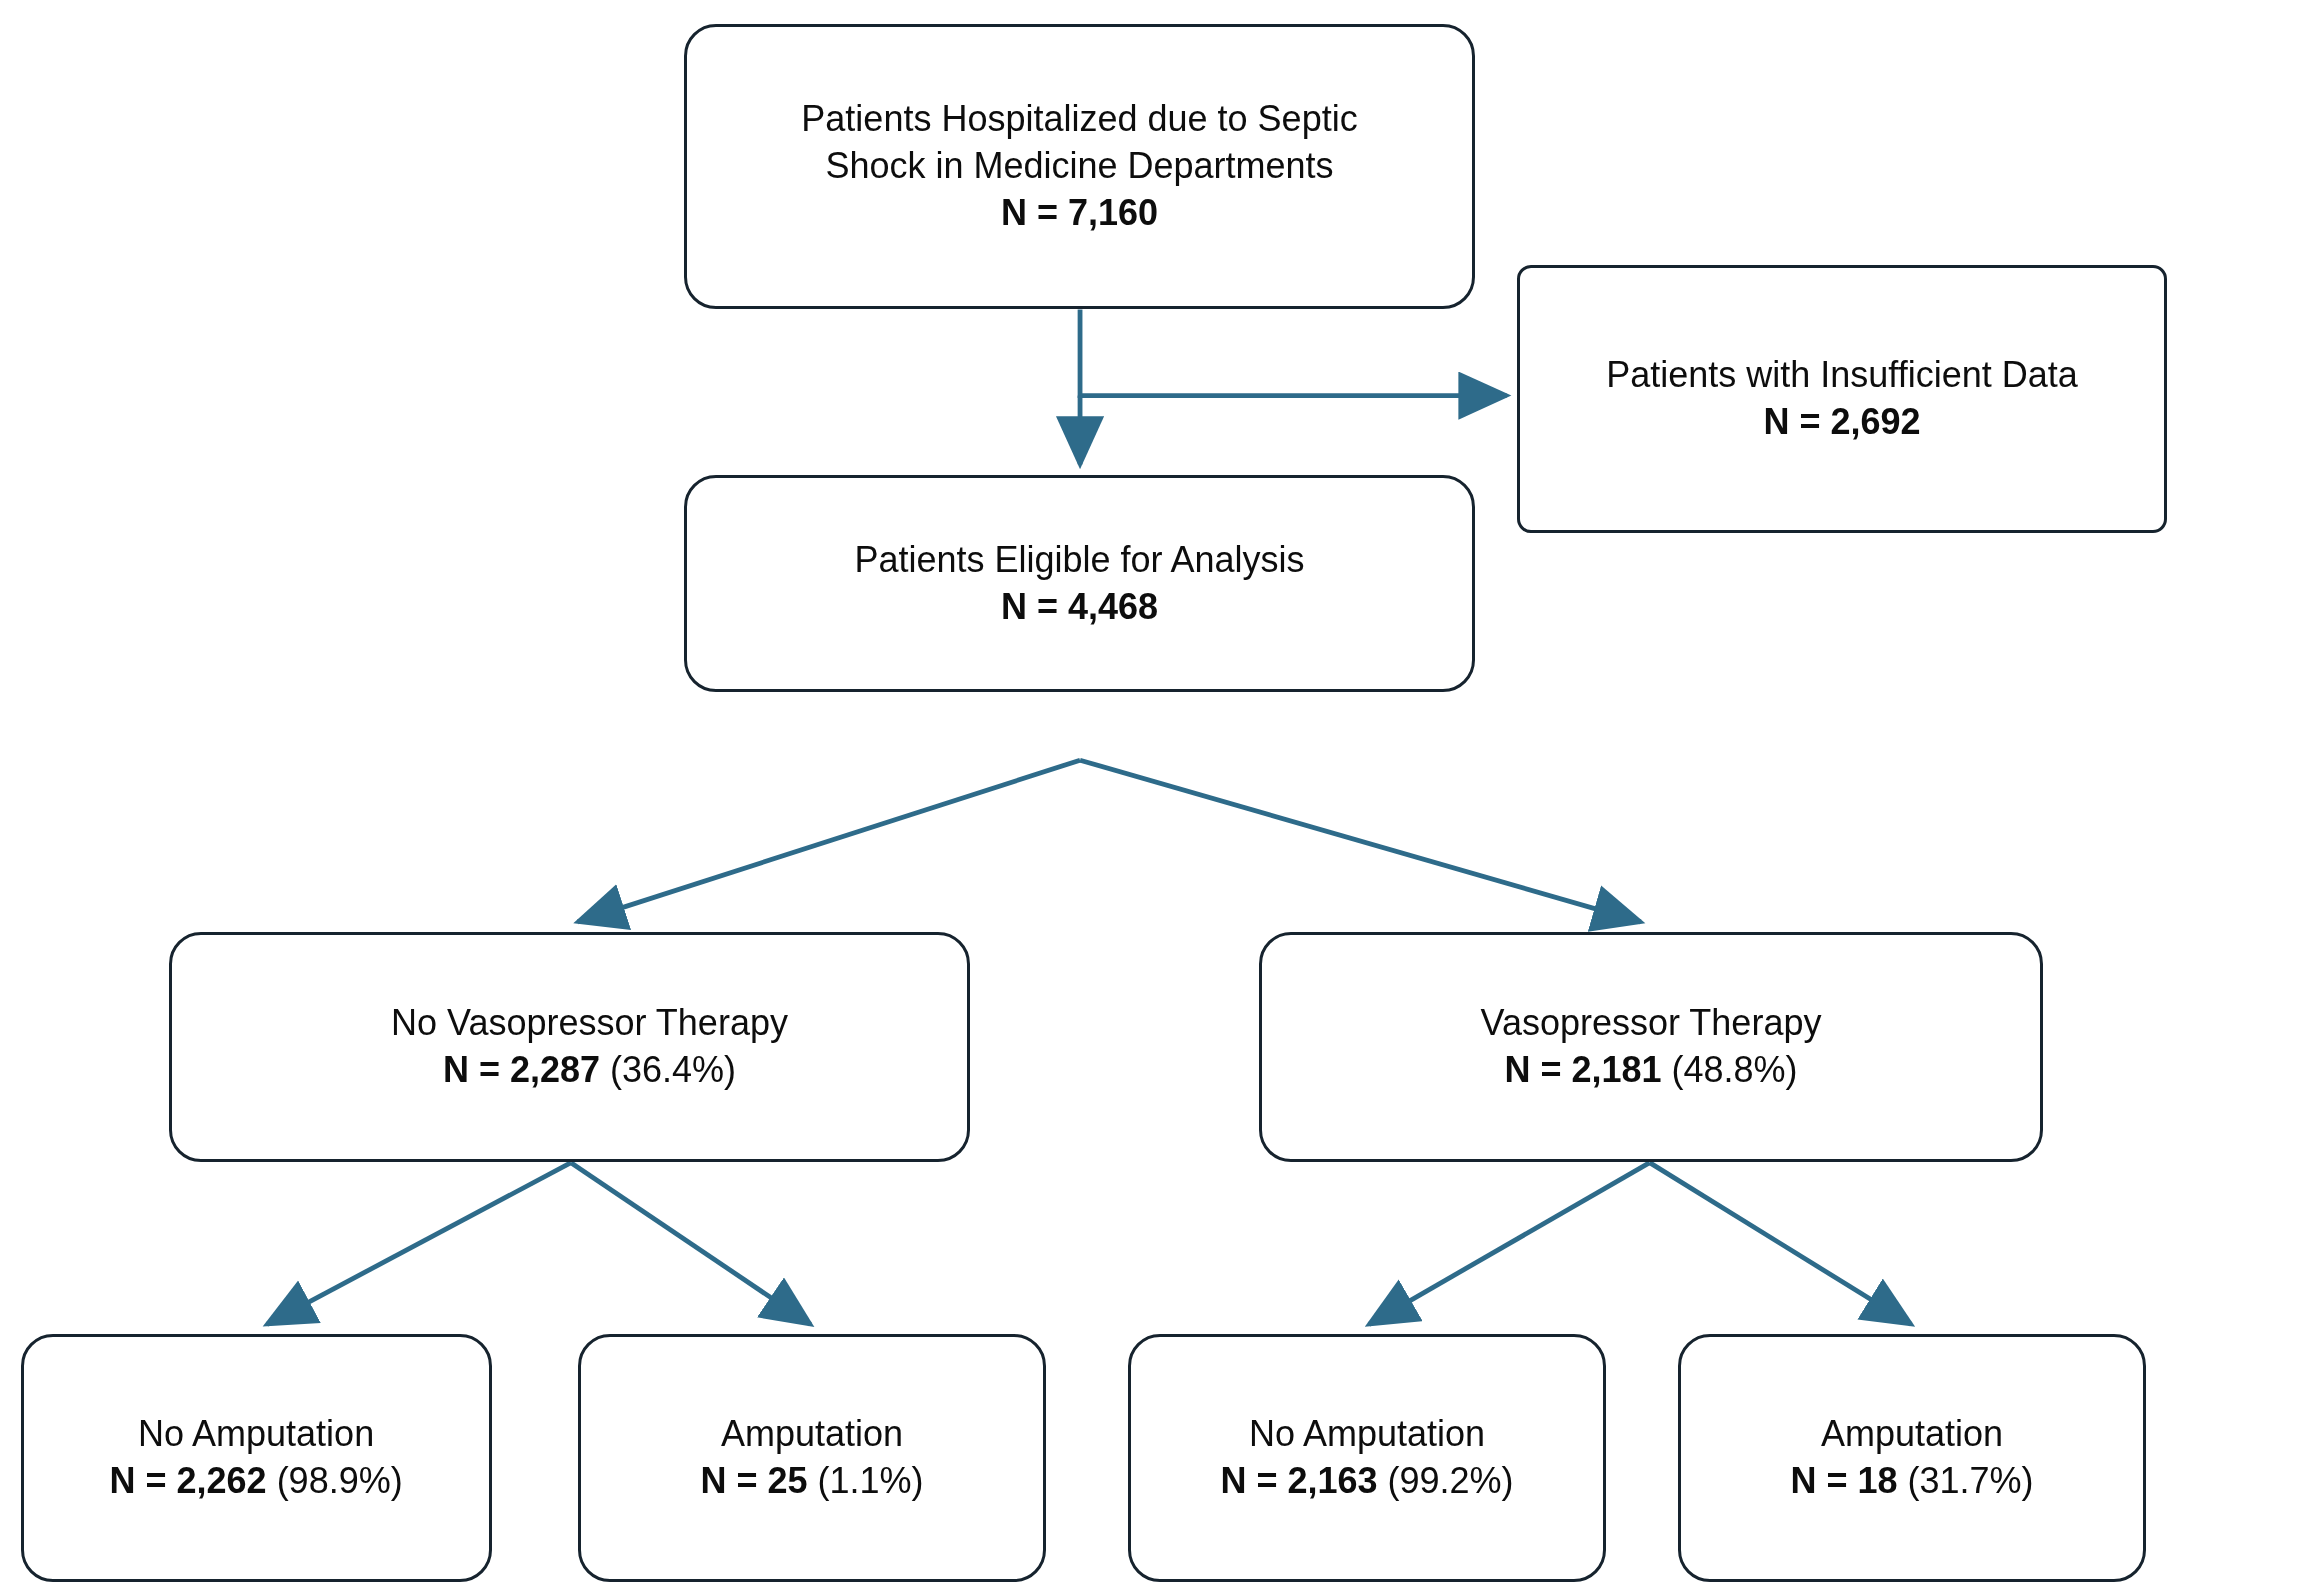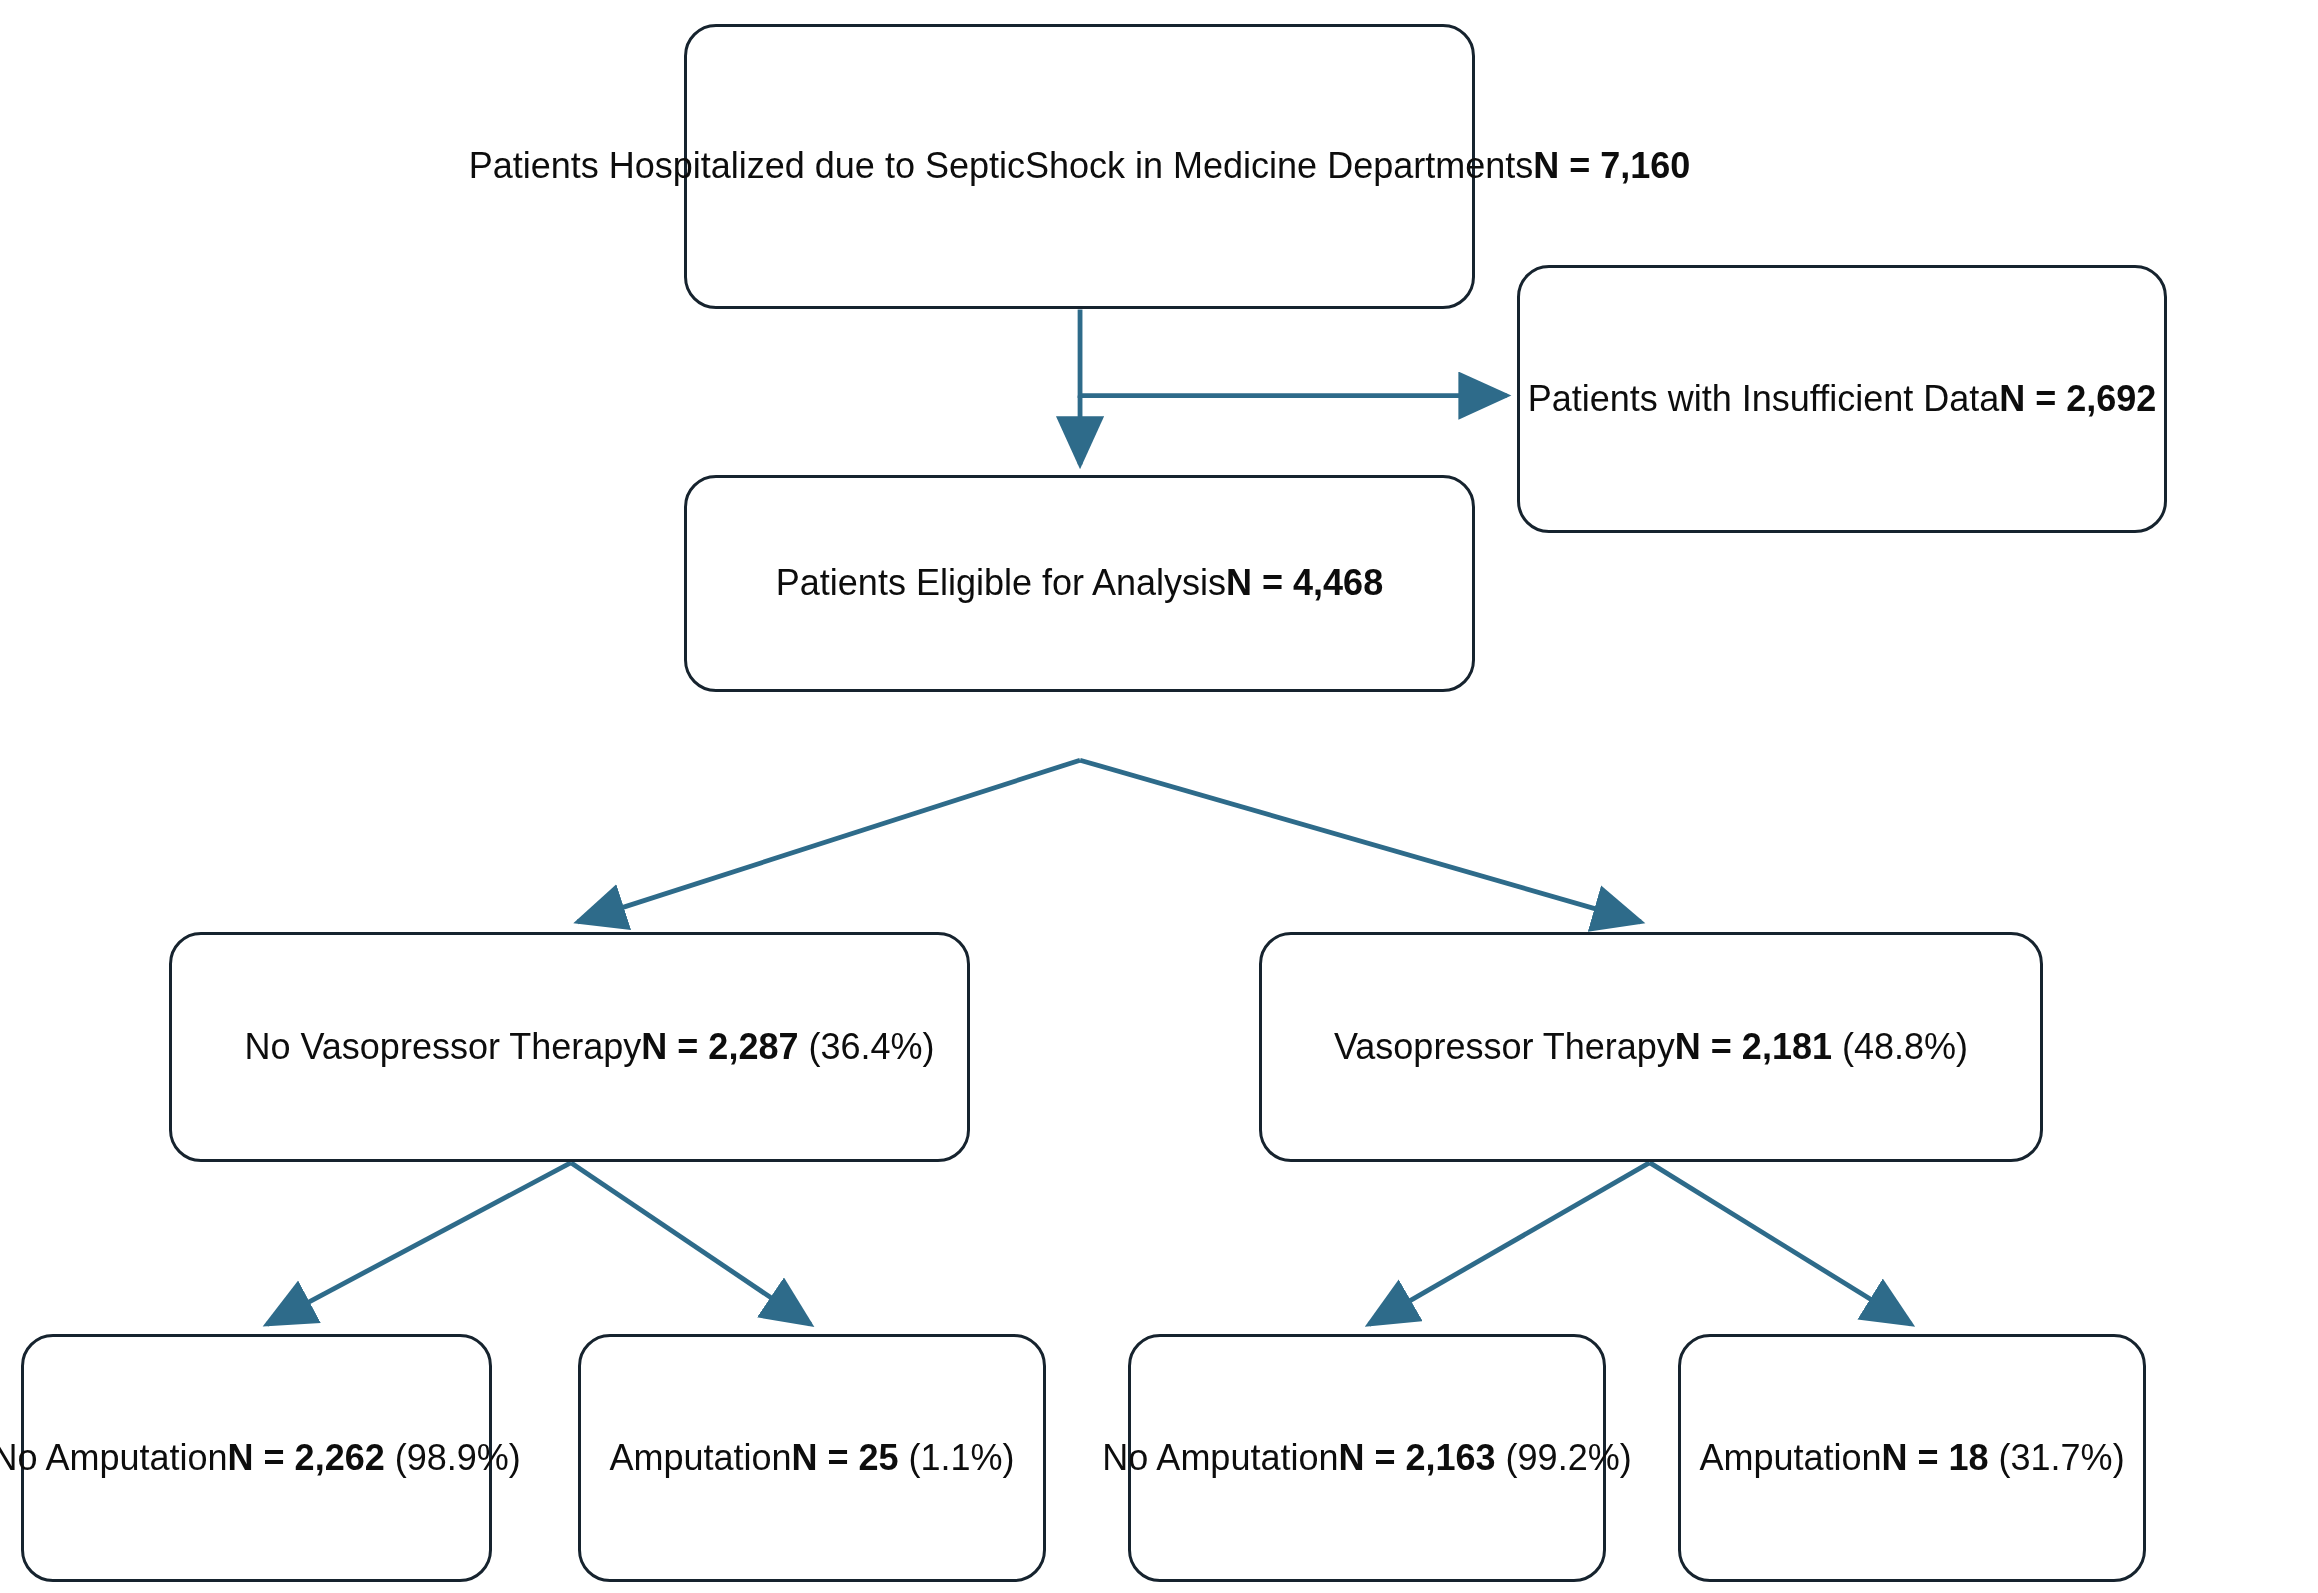--- a/index.html
+++ b/index.html
@@ -4,30 +4,30 @@
 <style>
   html,body{margin:0;padding:0;background:#ffffff;}
   body{width:2319px;height:1594px;position:relative;overflow:hidden;
        font-family:"Liberation Sans", sans-serif;color:#0d0d0d;}
   #canvas{position:absolute;left:0;top:0;width:2319px;height:1594px;}
 
   svg#edges{position:absolute;left:0;top:0;width:2319px;height:1594px;pointer-events:none;}
 
   .node{position:absolute;box-sizing:border-box;background:#ffffff;
         border:3.4px solid #16232e;border-radius:32px;
-        display:flex;flex-direction:row;align-items:center;justify-content:center;
+        display:flex;flex-direction:column;align-items:center;justify-content:center;
         text-align:center;line-height:1.30;}
   .node .ln{display:block;white-space:nowrap;}
   .t1{font-size:36px;font-weight:400;}
   .t2{font-size:36px;font-weight:400;}
   b.n{font-weight:700;margin-top:15px;}
 
   
   #n-top       {left:684px;  top:24px;   width:791px; height:285px;}
-  #n-insuff    {left:1517px; top:265px;  width:650px; height:268px;}
+  #n-insuff    {left:1517px; top:265px;  width:650px; height:268px;border-radius:14px;}
   #n-eligible  {left:684px;  top:475px;  width:791px; height:217px;}
   #n-novaso    {left:169px;  top:932px; width:801px; height:230px;padding-left:40px;}
   #n-vaso      {left:1259px; top:932px; width:784px; height:230px;}
   #n-noamp-l   {left:20.6px;   top:1334px; width:471px;  height:248px;}
   #n-amp-l     {left:578px;  top:1334px; width:468px;  height:248px;}
   #n-noamp-r   {left:1128px; top:1334px; width:478px;  height:248px;}
   #n-amp-r     {left:1678px; top:1334px; width:468px;  height:248px;}
 </style>
 </head>
 <body>

